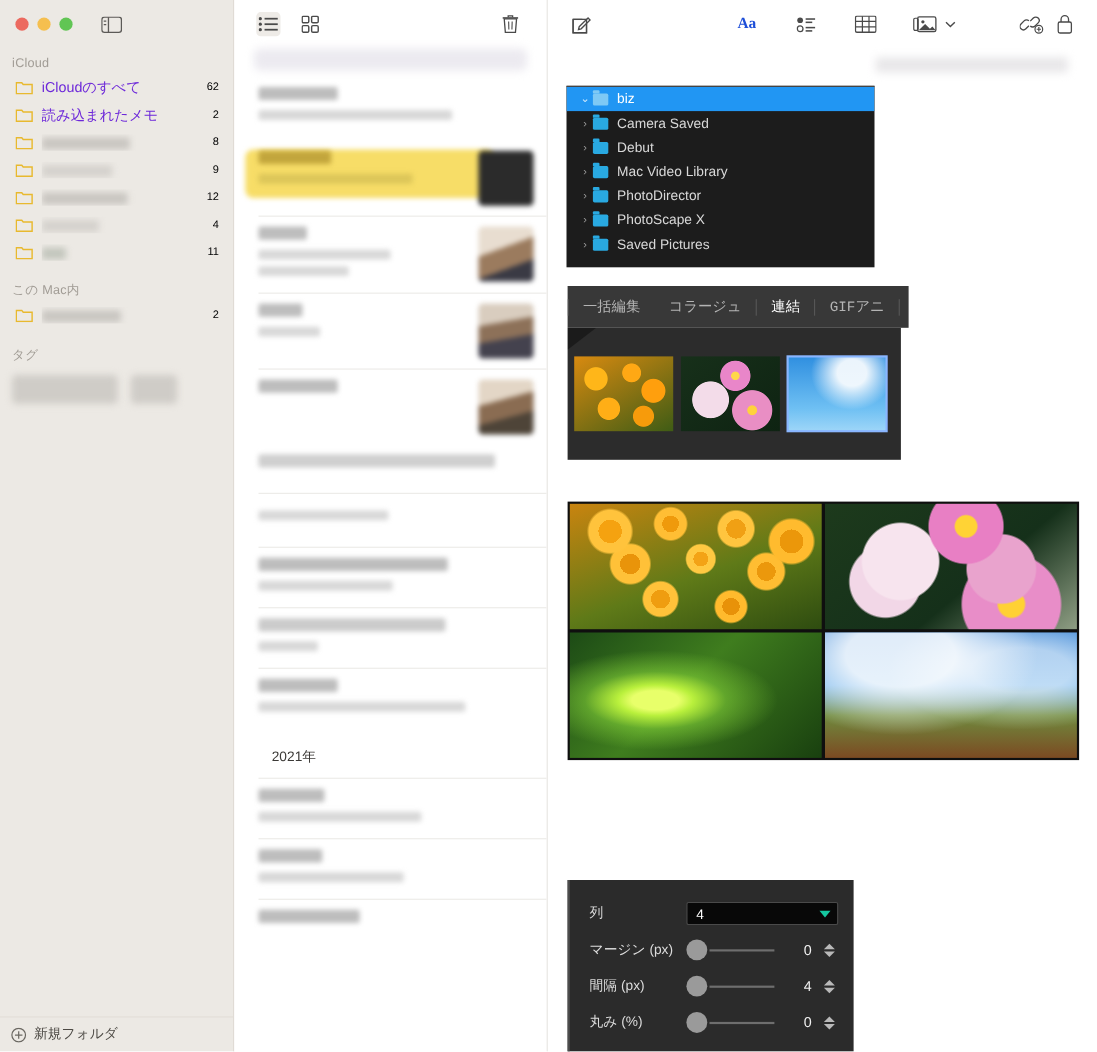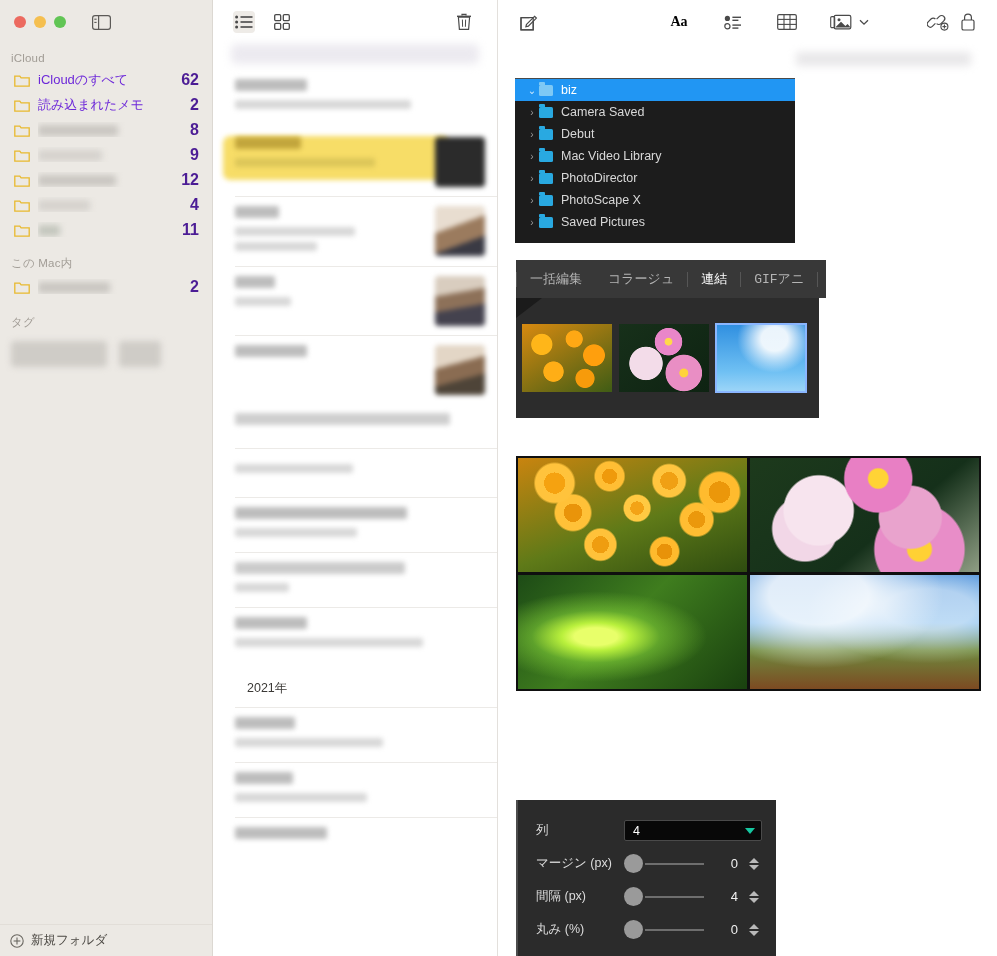--- a/index.html
+++ b/index.html
@@ -34,21 +34,21 @@
 
   .sb-scroll { flex: 1 1 auto; overflow: hidden; padding-top: 2px; }
   .sb-section { font-size: 11.5px; color: #a19c95; padding: 6px 0 3px 11px; letter-spacing: .2px; }
   .sb-row {
     height: 25px; display: flex; align-items: center;
     padding: 0 10px 0 11px; position: relative; margin: 0 3px; border-radius: 5px;
   }
   .sb-row.selected { background: #d3cfc9; }
   .folder-ico { width: 16px; height: 13px; flex: 0 0 16px; margin-right: 8px; }
   .sb-label { font-size: 13px; color: #6d28d9; flex: 1 1 auto; white-space: nowrap; overflow: hidden; }
-  .sb-count { font-size: 16px; color: #4c1d95; flex: 0 0 auto; padding-left: 6px; font-weight: bold; }
+  .sb-count { font-size: 10px; color: #000000; flex: 0 0 auto; padding-left: 6px; }
   .redact { display: inline-block; border-radius: 2px; background: #c9c6c1; filter: blur(3px); vertical-align: middle; height: 11px; }
   .redact.lite { background: #d5d2cd; }
   .tagchips { display: flex; gap: 12px; padding: 8px 0 0 11px; }
   .tagchip { height: 26px; border-radius: 4px; background: #cfccc7; filter: blur(3.2px); }
 
   .sb-footer {
     flex: 0 0 32px; height: 32px; display: flex; align-items: center; gap: 7px;
     padding-left: 10px; font-size: 12.5px; color: #4c4944;
     border-top: 1px solid #e2ded8;
   }
@@ -79,21 +79,21 @@
     background: #f7dd67; border-radius: 7px; filter: blur(2.4px);
   }
   .note-item.selected .note-title { background: #c2a53c; }
   .note-item.selected .note-sub { background: #dcc659; }
   .year-head { font-size: 12.5px; color: #3b3936; padding: 18px 0 10px 34px; }
 
   
   .detail-col { flex: 1 1 auto; height: 956px; background: #ffffff; position: relative; }
   .detail-toolbar { height: 44px; display: flex; align-items: center; padding: 0 14px 0 16px; gap: 0; }
   .dt-ico { width: 30px; height: 26px; display: flex; align-items: center; justify-content: center; color: #4a4a4a; }
-  .dt-ico.dim { color: #000000; text-align: right; }
+  .dt-ico.dim { color: #1d4ed8; text-align: right; }
   .gap-lg { width: 120px; }
   .gap-md { width: 24px; }
   .detail-date { margin: 8px 26px 0 auto; width: 175px; height: 14px; border-radius: 3px; background: #e8e7e9; filter: blur(4px); }
 
   
   .ps-window { position: absolute; left: 515px; top: 78px; width: 482px; height: 878px; }
 
   .ps-tree {
     position: absolute; left: 0; top: 0; width: 280px; height: 165px;
     background: #1c1c1c; border-top: 1px solid #4a4a4a; overflow: hidden;

